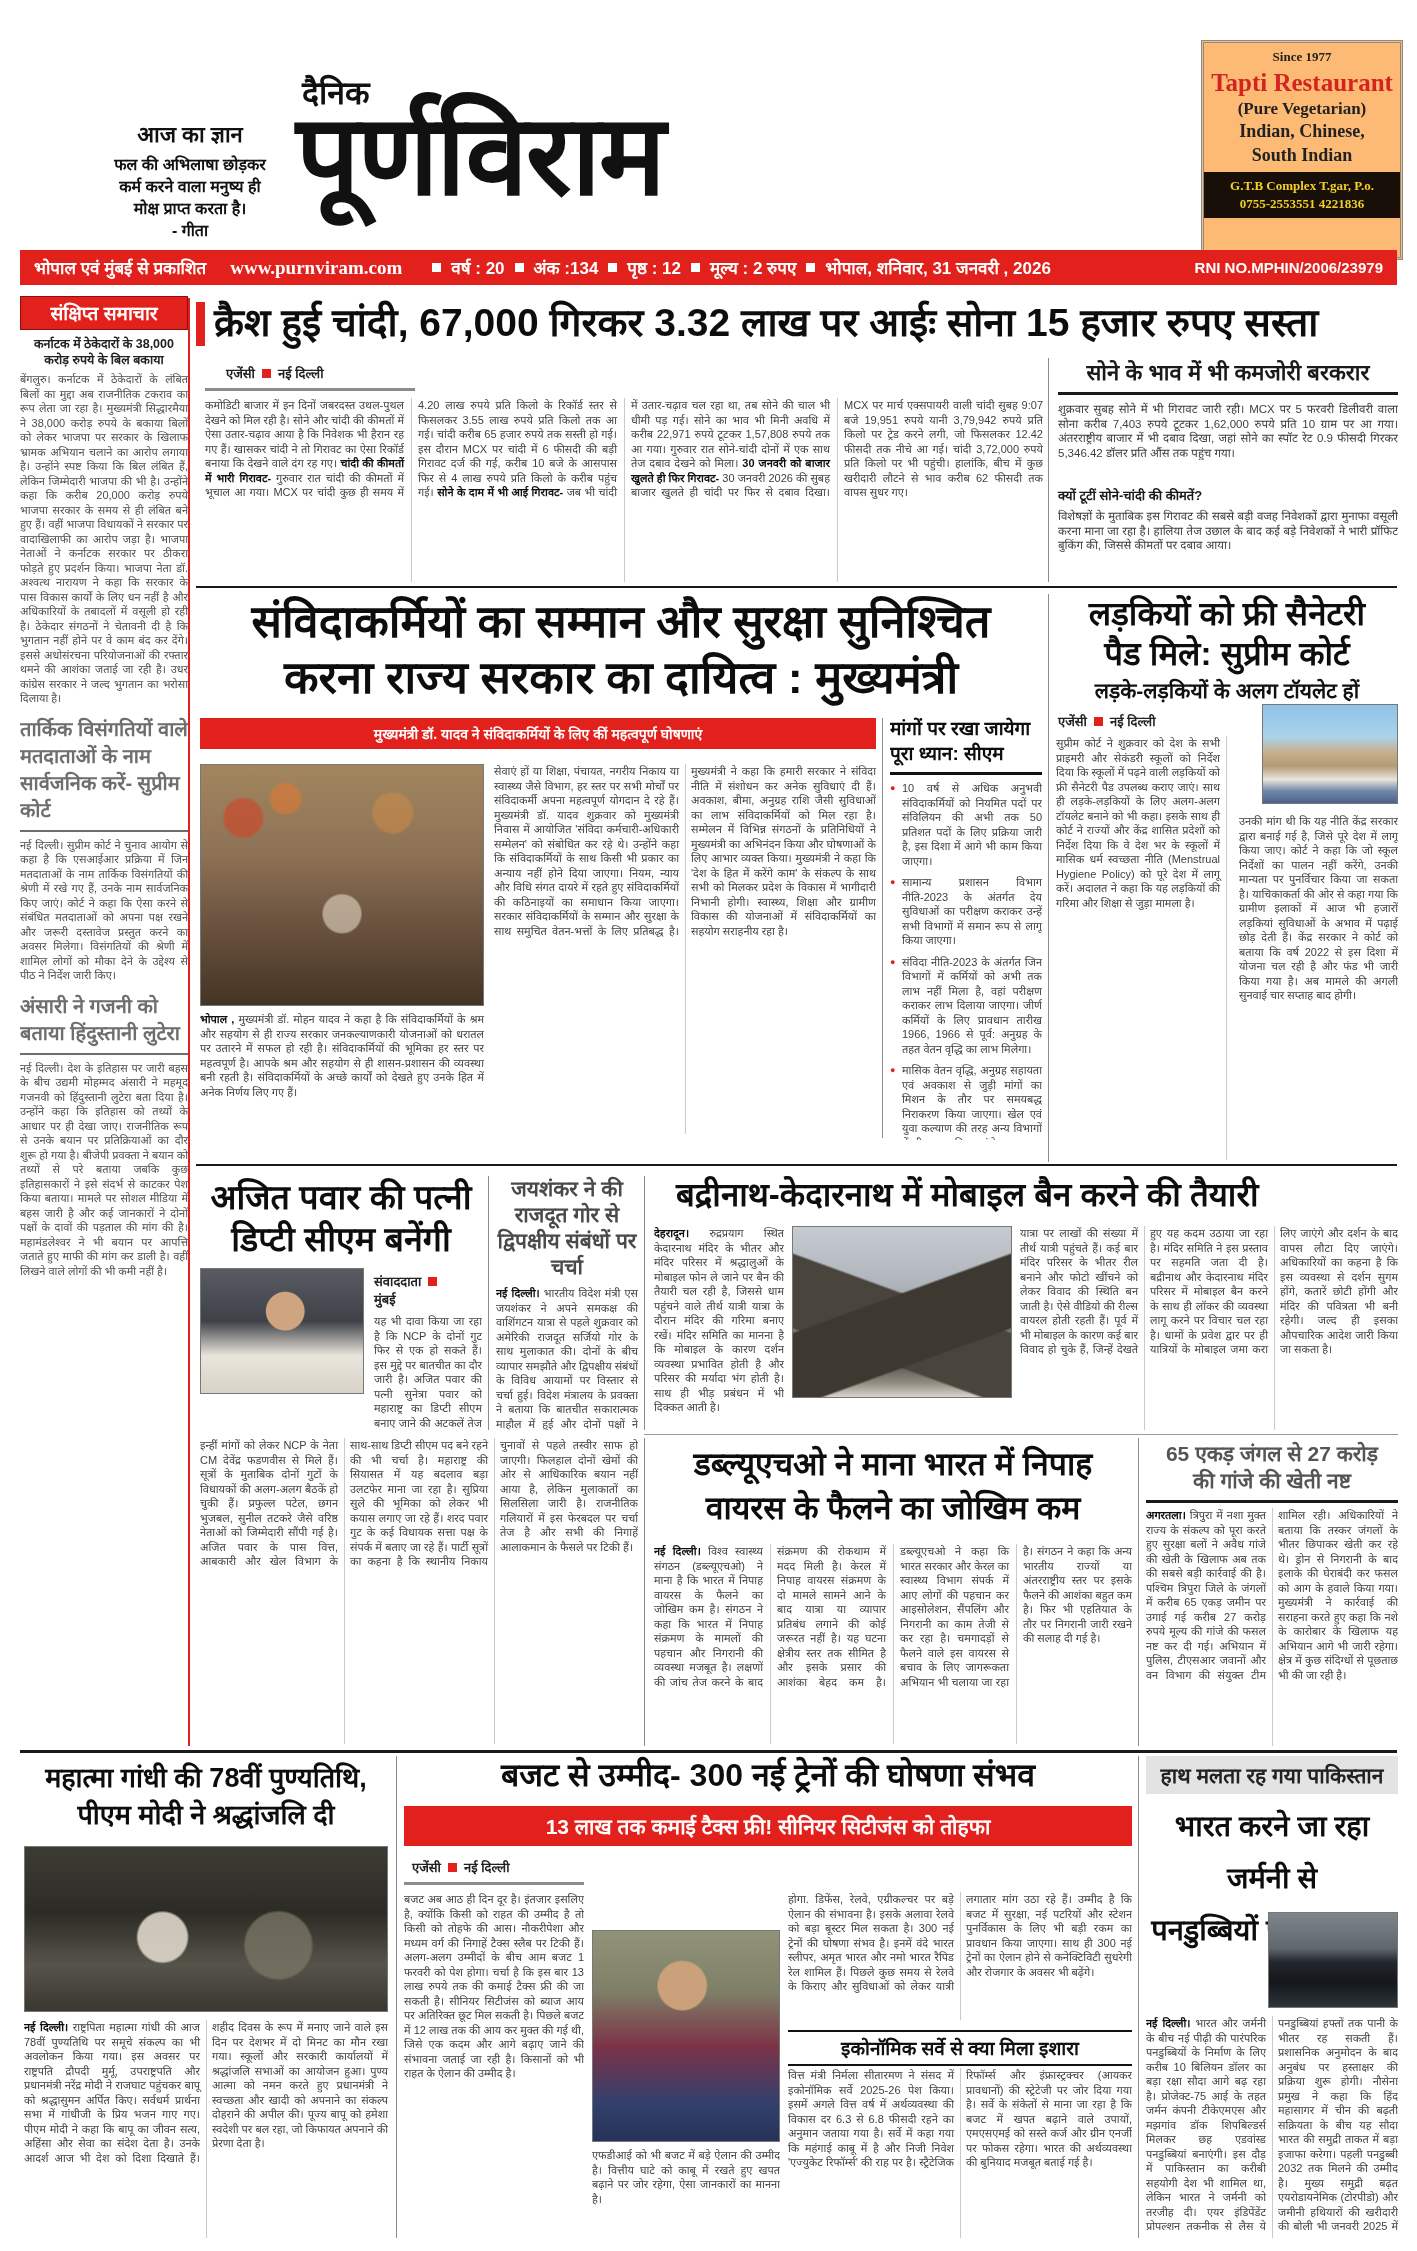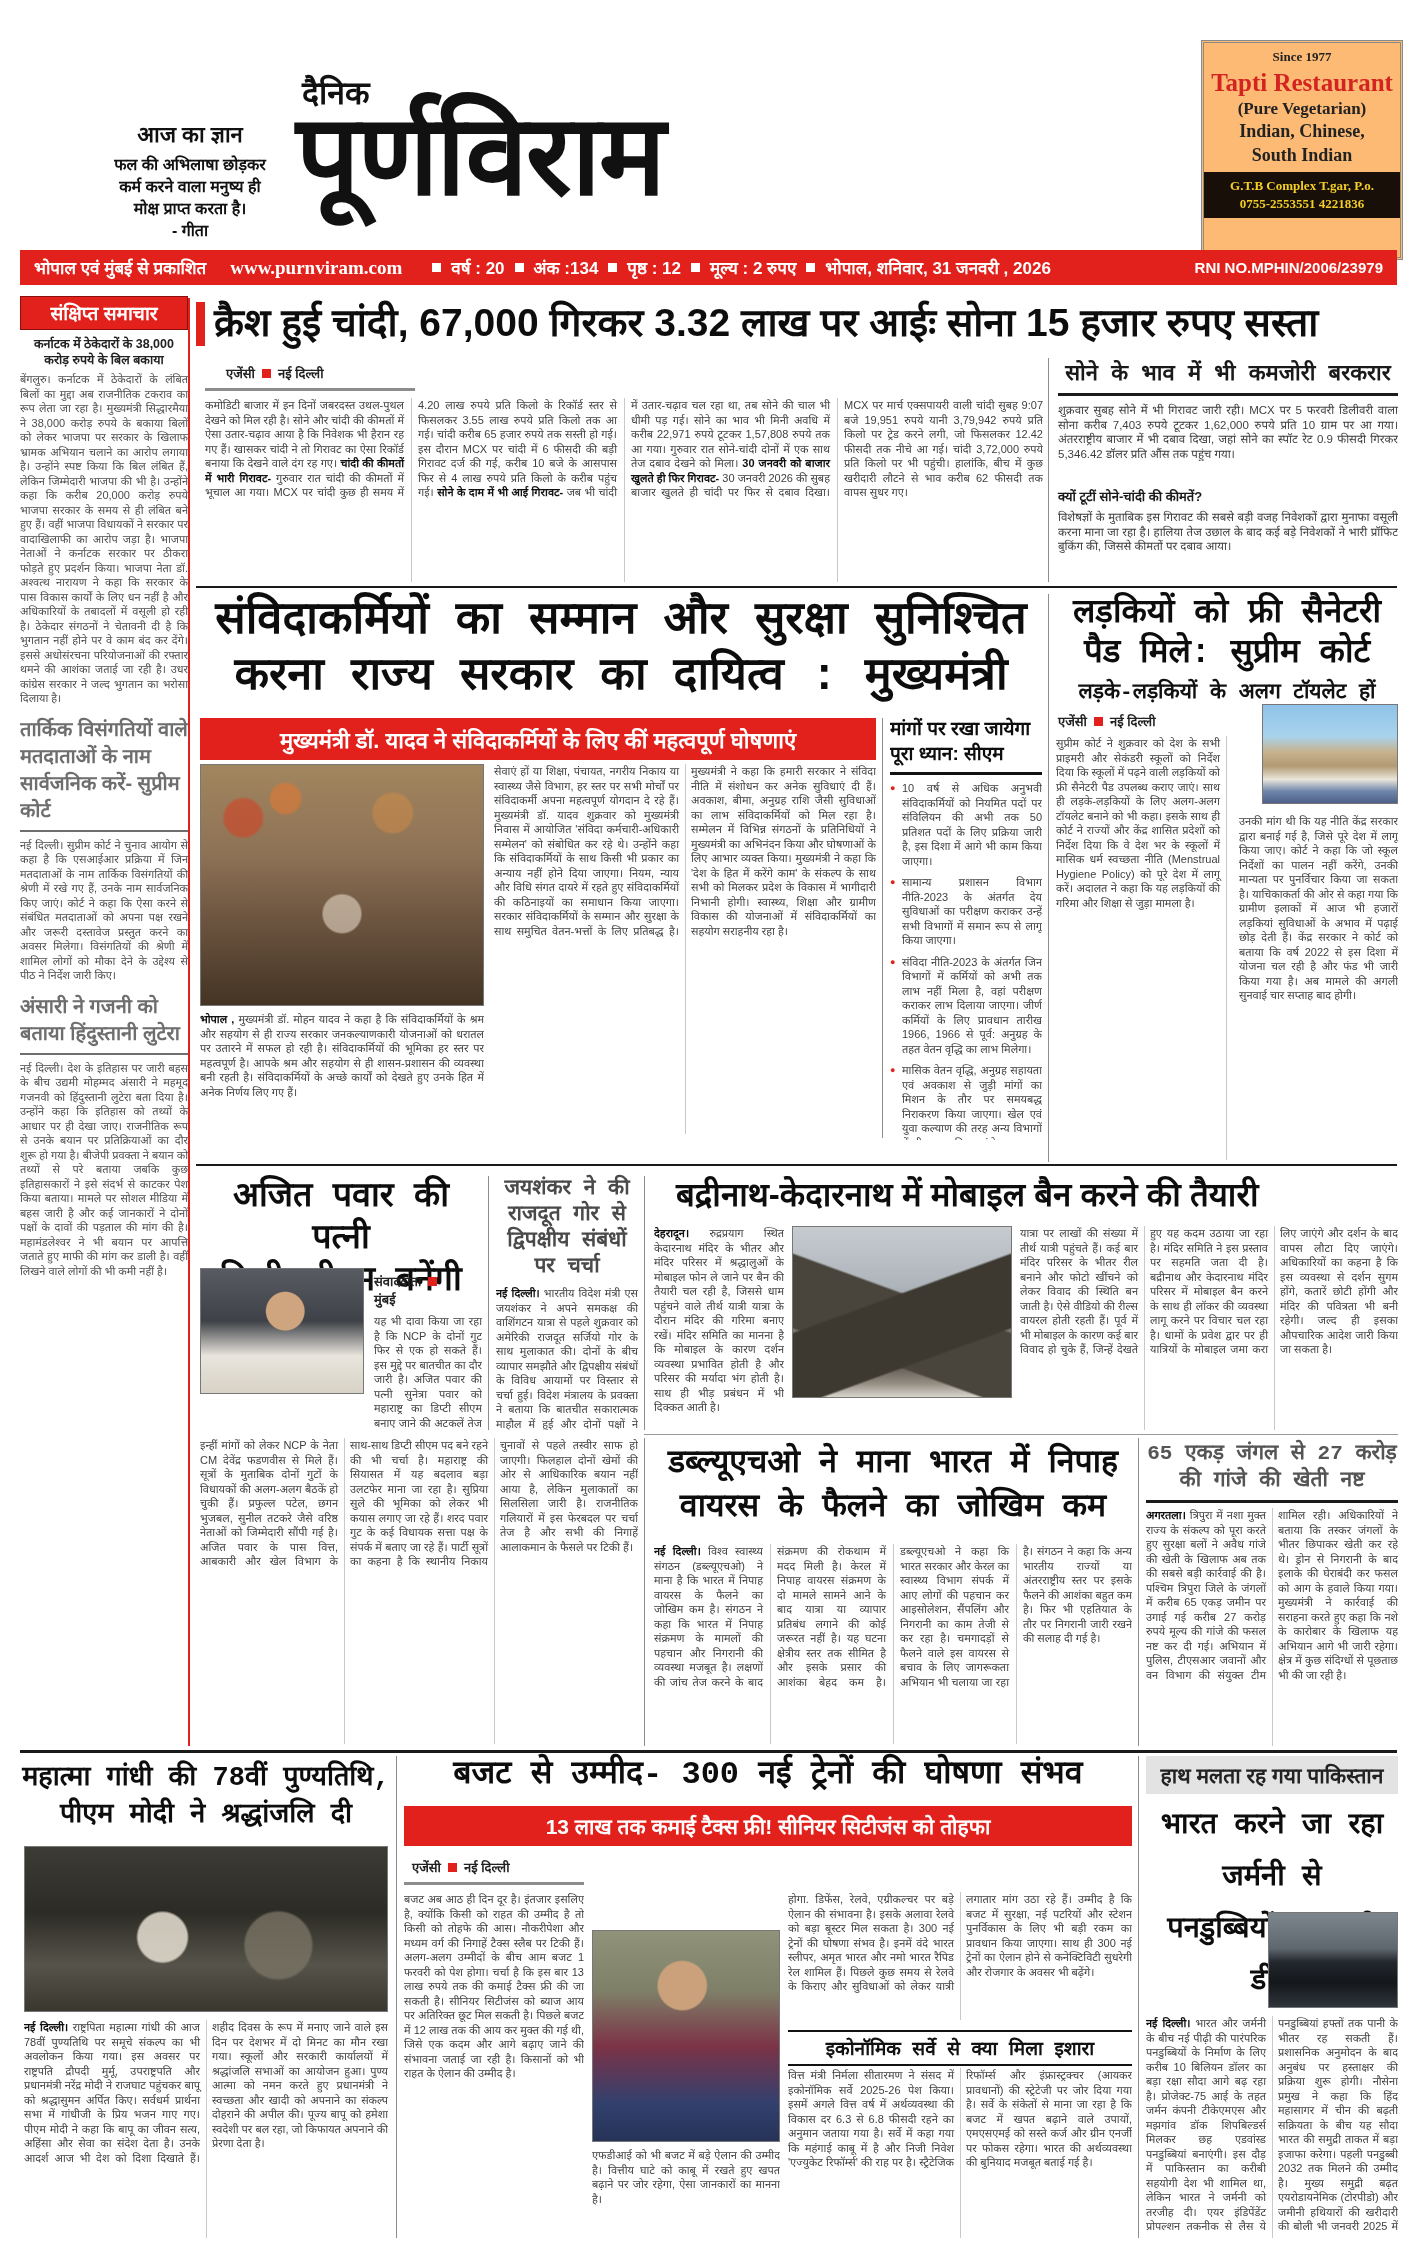--- a/index.html
+++ b/index.html
@@ -1,19 +1,19 @@
 <!DOCTYPE html>
 <html><head>
 <meta charset="utf-8">
 <style>
   html,body{margin:0;padding:0;background:#e9e9e9;}
   #page{position:relative;width:1417px;height:2251px;background:#ffffff;margin:0 auto;
         font-family:"Liberation Sans","DejaVu Sans",sans-serif;overflow:hidden;color:#222;}
   .abs{position:absolute;}
-  .ctr{text-align:center;font-family:Liberation Mono, monospace;}
+  .ctr{text-align:center;}
   .hbody{font-size:11px;line-height:14.5px;color:#3e3e3e;text-align:justify;overflow:hidden;}
   .dl{font-weight:bold;color:#101010;}
   .inhead{font-weight:bold;color:#101010;}
   .cols2{column-count:2;column-gap:12px;column-rule:1px solid #c9c9c9;}
   .cols3{column-count:3;column-gap:12px;column-rule:1px solid #c9c9c9;}
   .cols4{column-count:4;column-gap:14px;column-rule:1px solid #c9c9c9;}
   .rule-h{background:#1a1a1a;height:2px;}
   .rule-thin{background:#9a9a9a;height:1px;}
   .redbar{background:#e2211c;}
   
@@ -40,21 +40,21 @@
   .brief-head{font-size:12.5px;font-weight:bold;color:#222;text-align:center;line-height:16px;margin:6px 0 4px;}
   .brief-sub{font-size:20px;font-weight:bold;color:#6e6e6e;line-height:27px;margin:10px 0 6px;
              border-bottom:2px solid #6e6e6e;padding-bottom:6px;}
   .sidebar .hbody{color:#4c4c4c;}
   
   .hl-main{font-size:39px;font-weight:bold;color:#0d0d0d;line-height:46px;white-space:nowrap;}
   .hl-cm{font-size:45px;font-weight:bold;color:#0d0d0d;line-height:56px;}
   .hl-pads{font-size:33px;font-weight:bold;color:#0d0d0d;line-height:40px;}
   .hl-mid{font-size:31px;font-weight:bold;color:#0d0d0d;line-height:38px;}
   .hl-small{font-size:22px;font-weight:bold;color:#0d0d0d;line-height:28px;}
-  .banner{background:#e2211c;color:#fff;font-weight:bold;font-size:22px;text-align:center;padding:6px 0;}
+  .banner{background:#e2211c;color:#fff;font-weight:bold;font-size:14px;text-align:center;padding:6px 0;}
   .kicker{background:#e3e3e3;color:#222;font-weight:bold;font-size:21px;text-align:center;padding:5px 0;}
   .byline{font-size:13px;font-weight:bold;color:#222;display:flex;align-items:center;gap:7px;}
   .byline .sq{width:9px;height:9px;background:#e2211c;display:inline-block;}
   .subhead-g{font-size:22px;font-weight:bold;color:#1a1a1a;}
   
   .mbul{list-style:none;margin:6px 0 0;padding:0;}
   .mbul li{font-size:11px;line-height:14.5px;color:#3e3e3e;text-align:justify;margin-bottom:7px;position:relative;padding-left:12px;}
   .mbul li::before{content:"●";color:#e2211c;position:absolute;left:0;top:0;font-size:9px;}
   
   .photo{border:1px solid #777;box-sizing:border-box;}

